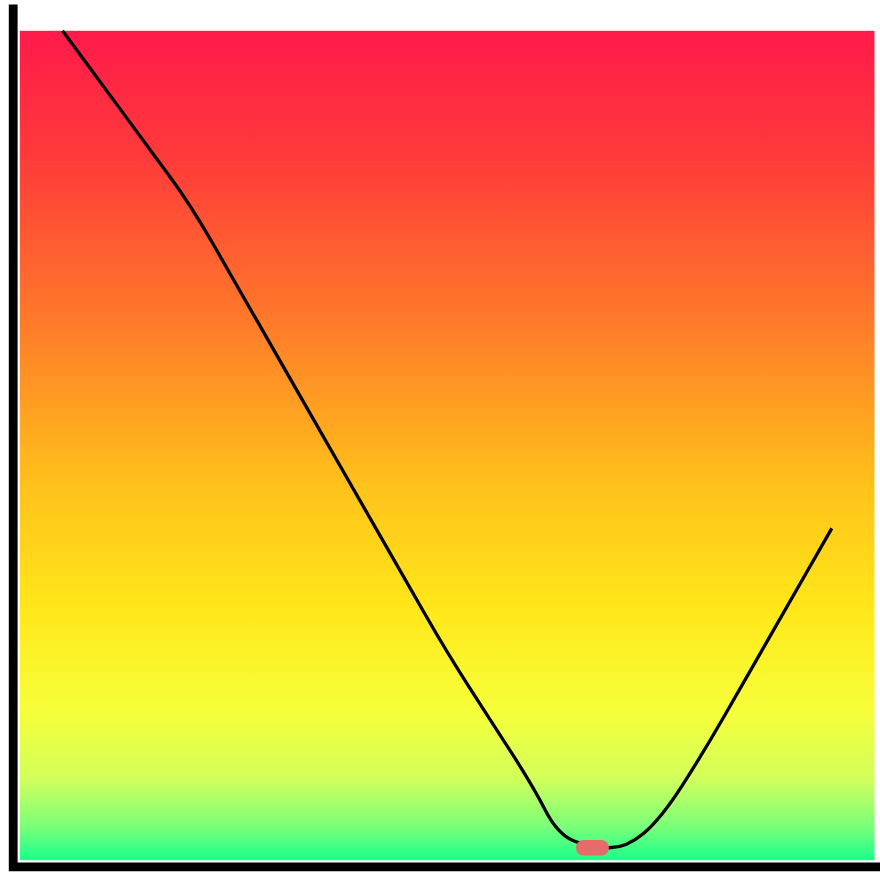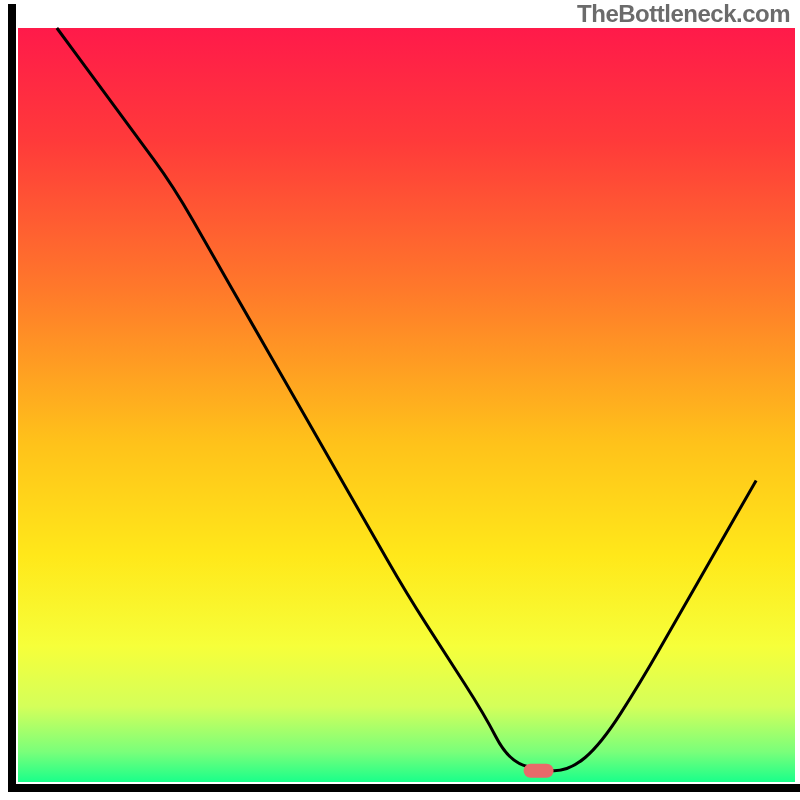--- a/index.html
+++ b/index.html
@@ -27,21 +27,20 @@
     letter-spacing: -0.5px;
   }
   svg {
     display: block;
   }
 </style>
 </head>
 <body>
 
 <div class="chart-container">
-  <div class="watermark">TheBottleneck.com</div>
   <svg id="chart-svg" width="800" height="800" viewBox="0 0 800 800">
     <defs>
       <linearGradient id="bg-grad" x1="0" y1="0" x2="0" y2="1">
           <stop offset="0%" stop-color="#ff1a4a"></stop>
           <stop offset="15%" stop-color="#ff3a3a"></stop>
           <stop offset="35%" stop-color="#ff7a2a"></stop>
           <stop offset="55%" stop-color="#ffc21a"></stop>
           <stop offset="70%" stop-color="#ffe81a"></stop>
           <stop offset="82%" stop-color="#f6ff3a"></stop>
           <stop offset="90%" stop-color="#d4ff5a"></stop>

